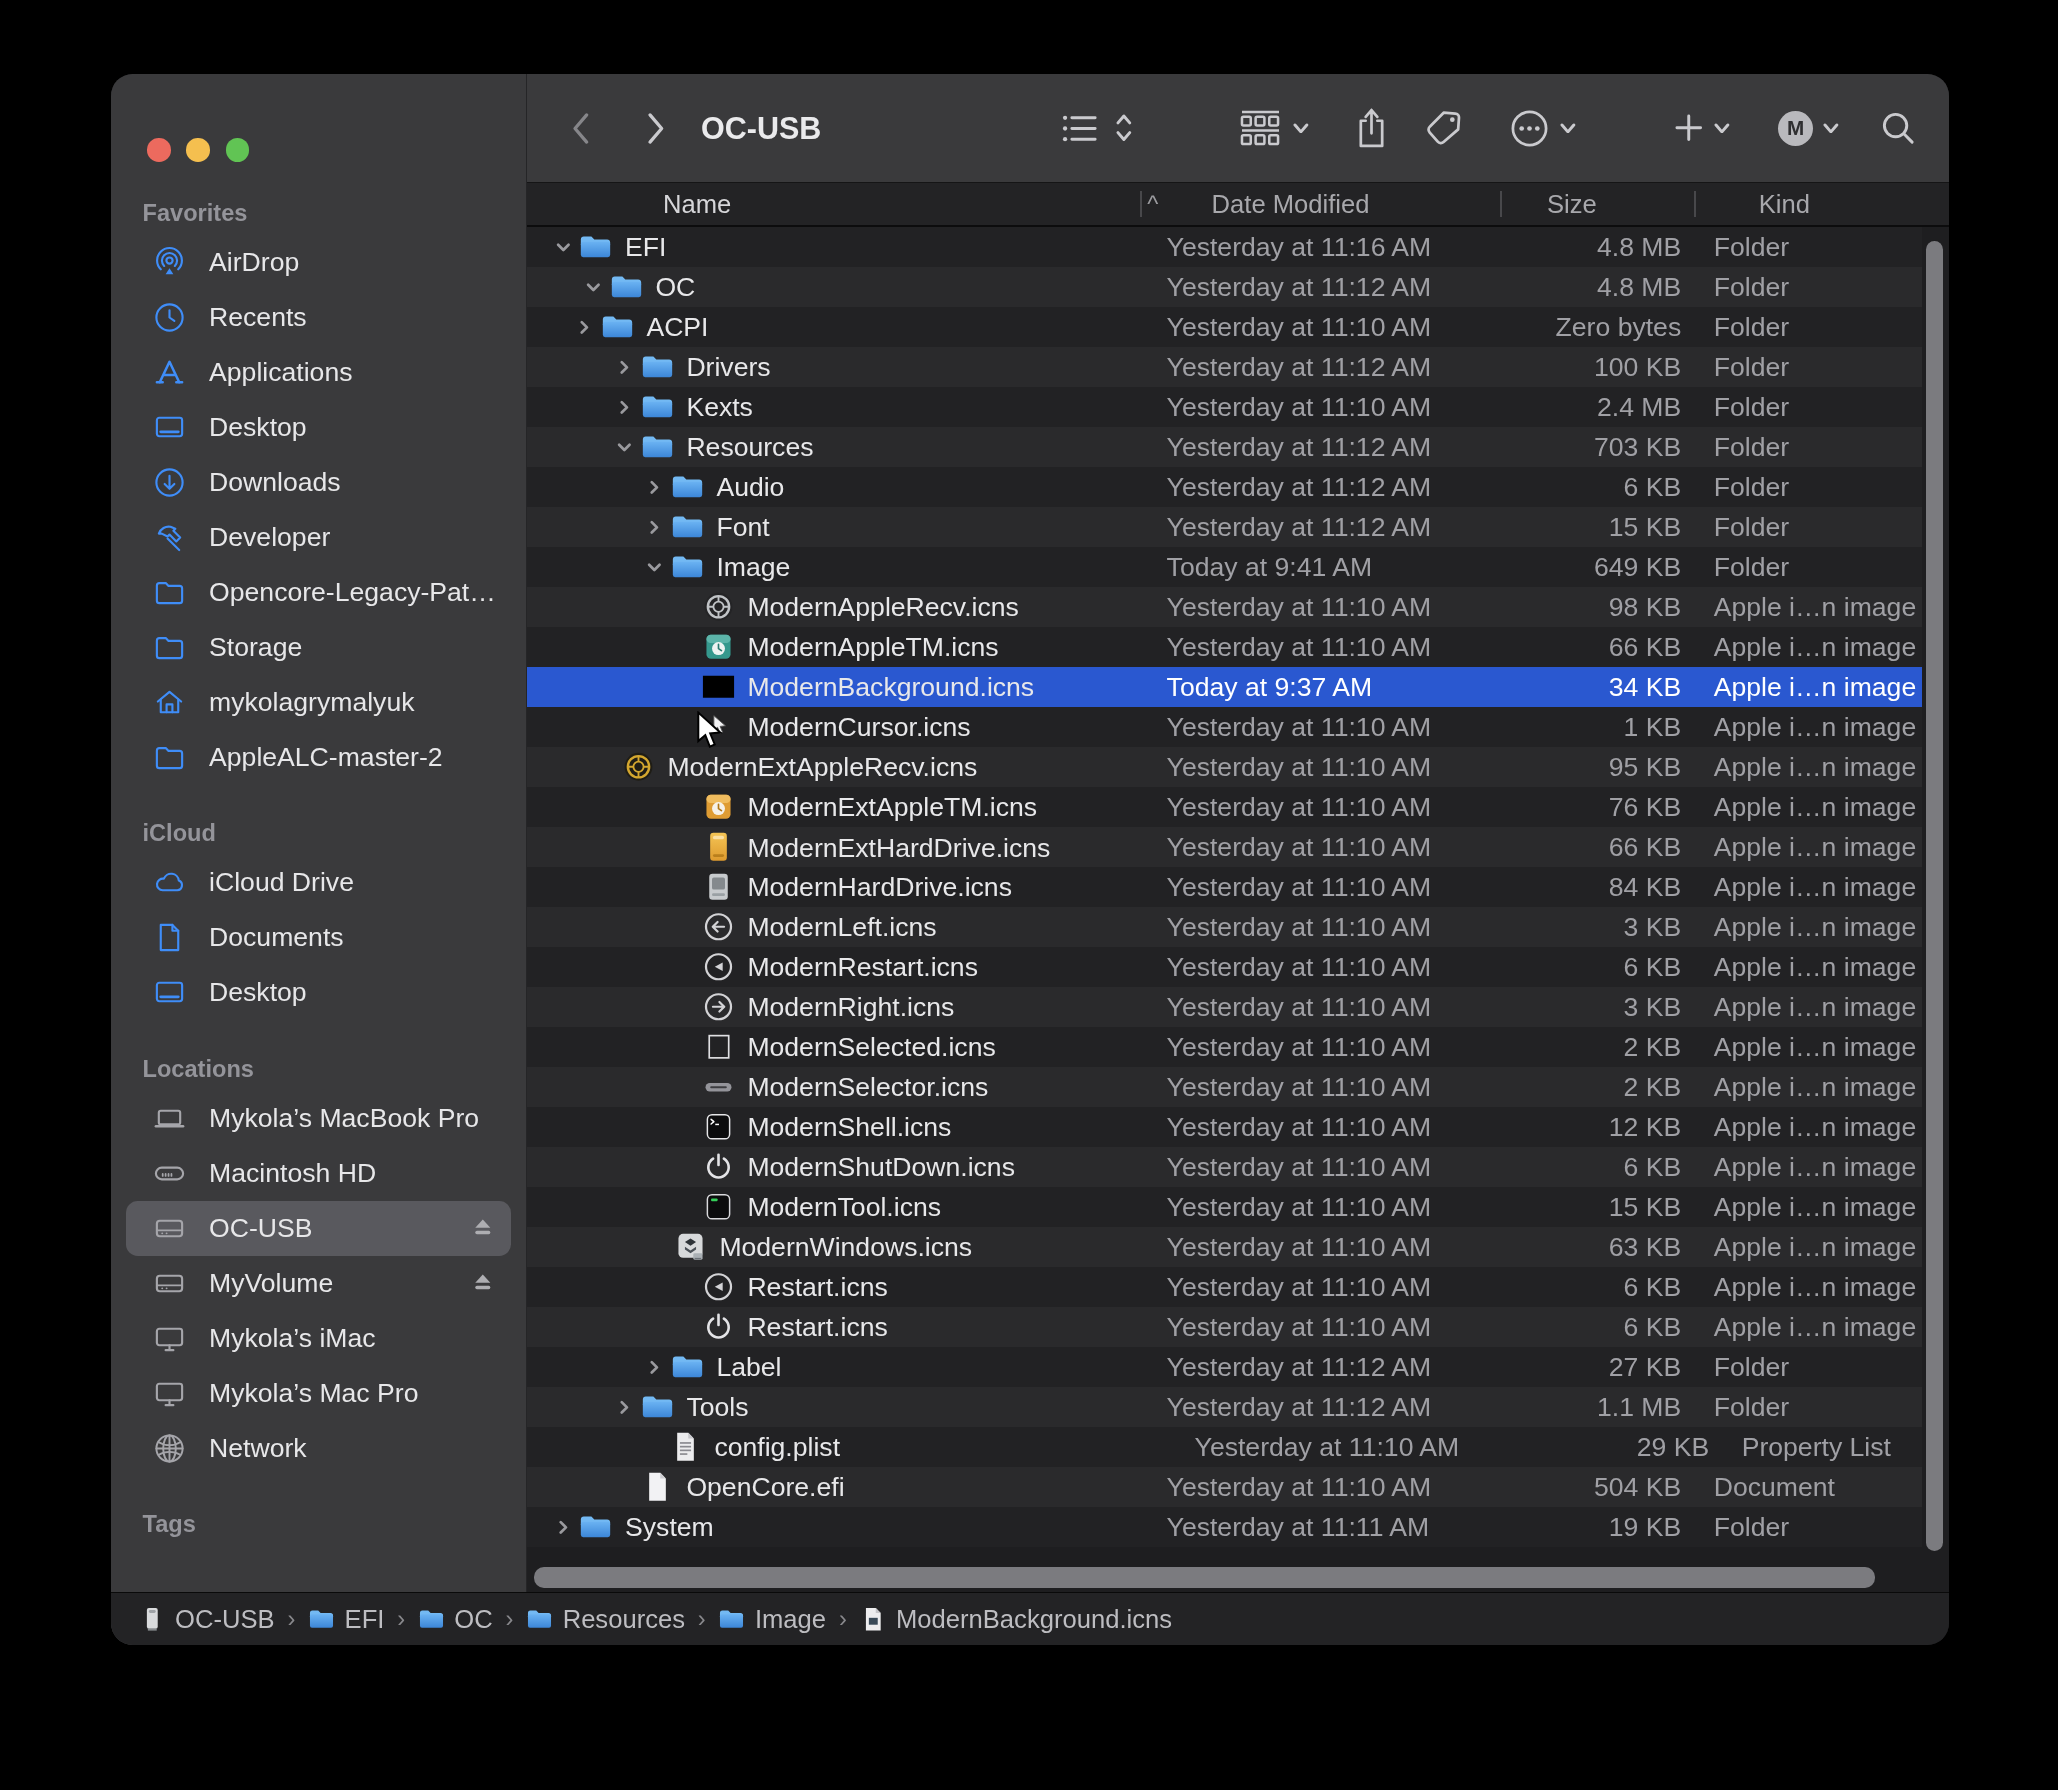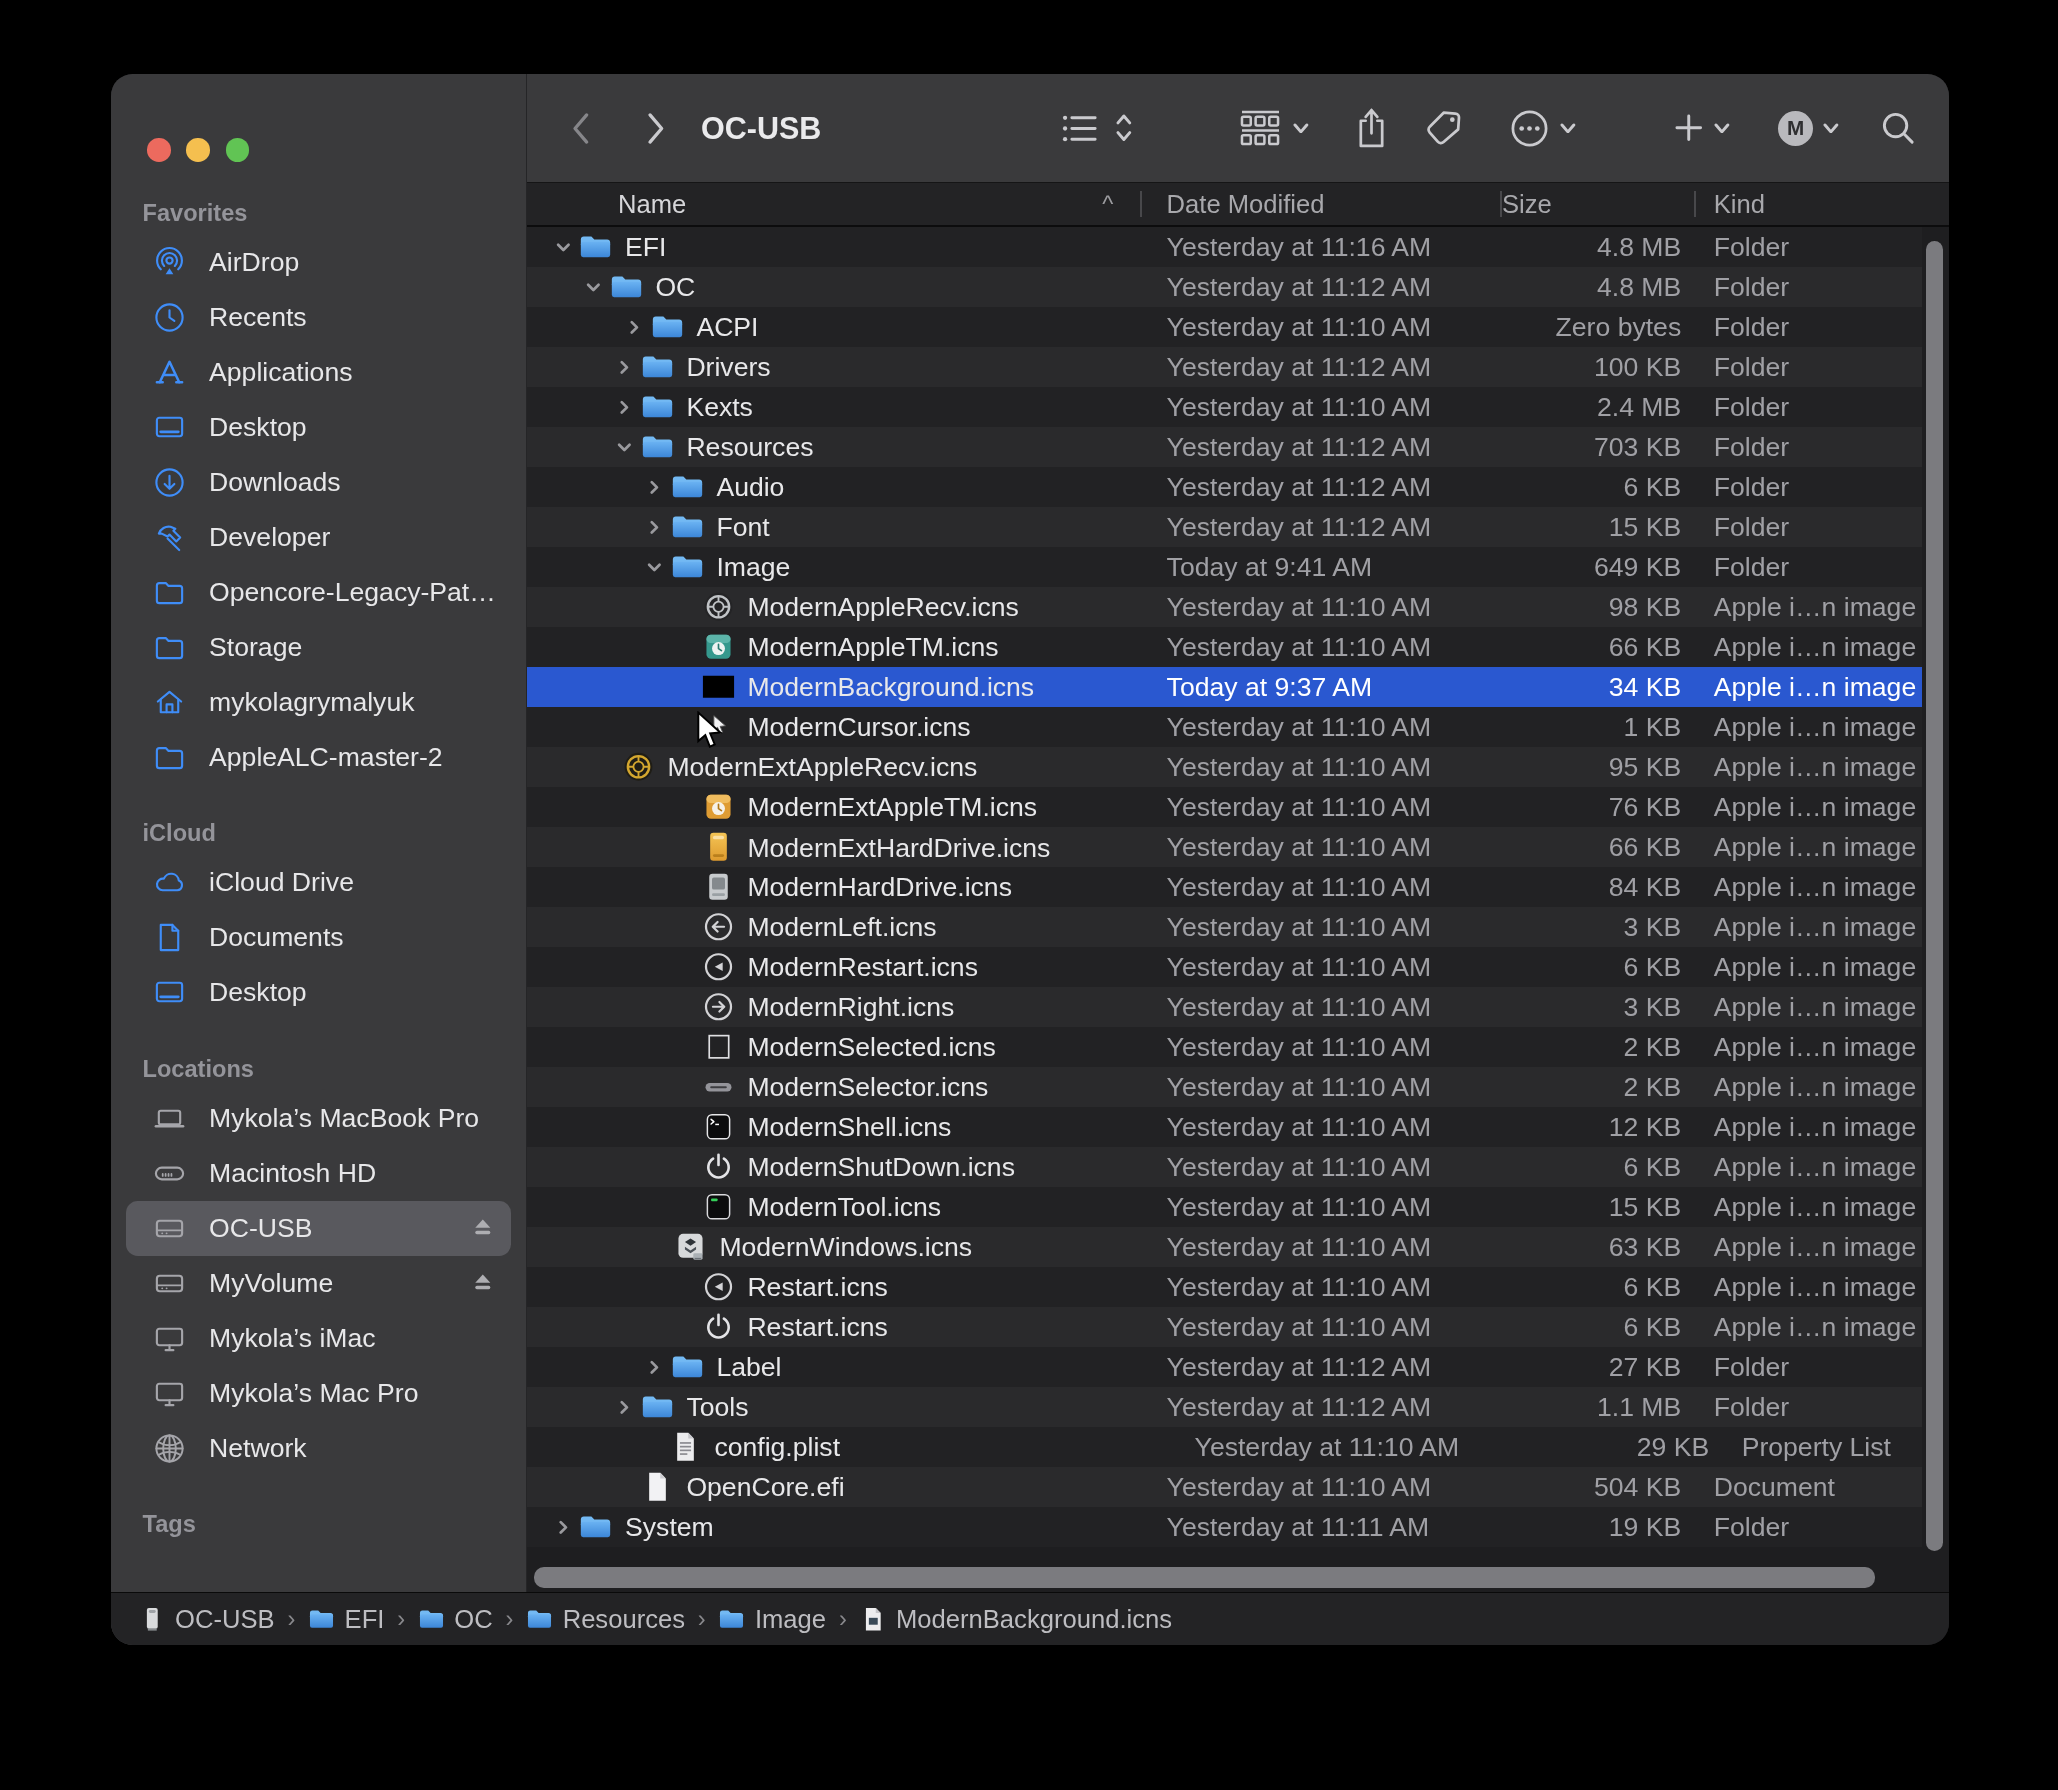--- a/index.html
+++ b/index.html
@@ -29,21 +29,21 @@
   .toolbar{position:relative;height:108px;background:#3a3a3c;border-bottom:1px solid #151516;}
   .tb{position:absolute;top:0;height:108px;display:flex;align-items:center;color:#cacace;}
   .tb svg{display:block;}
   .chev-sm{margin-left:9.9px;}
   .title{font-size:30.5px;font-weight:700;color:#eaeaec;}
   .avatar{width:35px;height:35px;border-radius:50%;background:#b9b9bd;color:#2f2f31;
     font-size:20.7px;font-weight:700;display:flex;align-items:center;justify-content:center;}
   
   .cols{position:relative;height:42px;background:#232325;border-bottom:2px solid #0c0c0d;
     display:flex;align-items:center;font-size:25.6px;color:#a8a8ac;}
-  .col-name{flex:0 0 614px;padding-left:91px;box-sizing:border-box;color:#d6d6d9;position:relative;}
+  .col-name{flex:0 0 614px;padding-left:91px;box-sizing:border-box;color:#d6d6d9;position:relative;margin-left:45px;}
   .sort-caret{position:absolute;right:27.6px;top:1px;color:#9b9b9f;font-size:23.6px;}
   .col-date{flex:0 0 361px;padding-left:25.6px;box-sizing:border-box;}
   .col-size{flex:0 0 194px;box-sizing:border-box;}
   .col-kind{flex:1;padding-left:17.7px;box-sizing:border-box;}
   .vdiv{position:absolute;top:7.9px;width:2px;height:26.6px;background:#48484b;}
   
   .list{position:absolute;left:0;top:153px;width:1395px;bottom:79px;overflow:hidden;}
   .row{display:flex;align-items:center;height:40px;font-size:26.6px;color:#e8e8ea;}
   .row.odd{background:#222224;}
   .row.even{background:#2a2a2c;}
@@ -455,21 +455,21 @@
                 <rect x="2" y="9.6" width="32" height="16.8" rx="2.6" fill="url(#fgrad)"></rect>
               </svg>
             </span>
             <span>OC</span>
           </div>
           <div class="cell-date meta">Yesterday at 11:12 AM</div>
           <div class="cell-size meta">4.8 MB</div>
           <div class="cell-kind meta">Folder</div>
         </div>
         <div class="row odd">
-          <div class="cell-name" style="padding-left: 93px;">
+          <div class="cell-name" style="padding-left: 43px;">
             <span class="disc">
               <svg viewBox="0 0 16 16" stroke-linecap="round" stroke-linejoin="round" fill="none" stroke="currentColor" stroke-width="2.6">
                 <path d="M5.5 3l5 5-5 5"></path>
               </svg>
             </span>
             <span class="ficon">
               <svg viewBox="0 0 36 30">
                 <path d="M2 7c0-2 1.2-3.2 3.2-3.2h8.3l3.2 3.4h14c2 0 3.3 1.2 3.3 3.2v2H2z" fill="#73b9f3"></path>
                 <rect x="2" y="9.6" width="32" height="16.8" rx="2.6" fill="url(#fgrad)"></rect>
               </svg>

